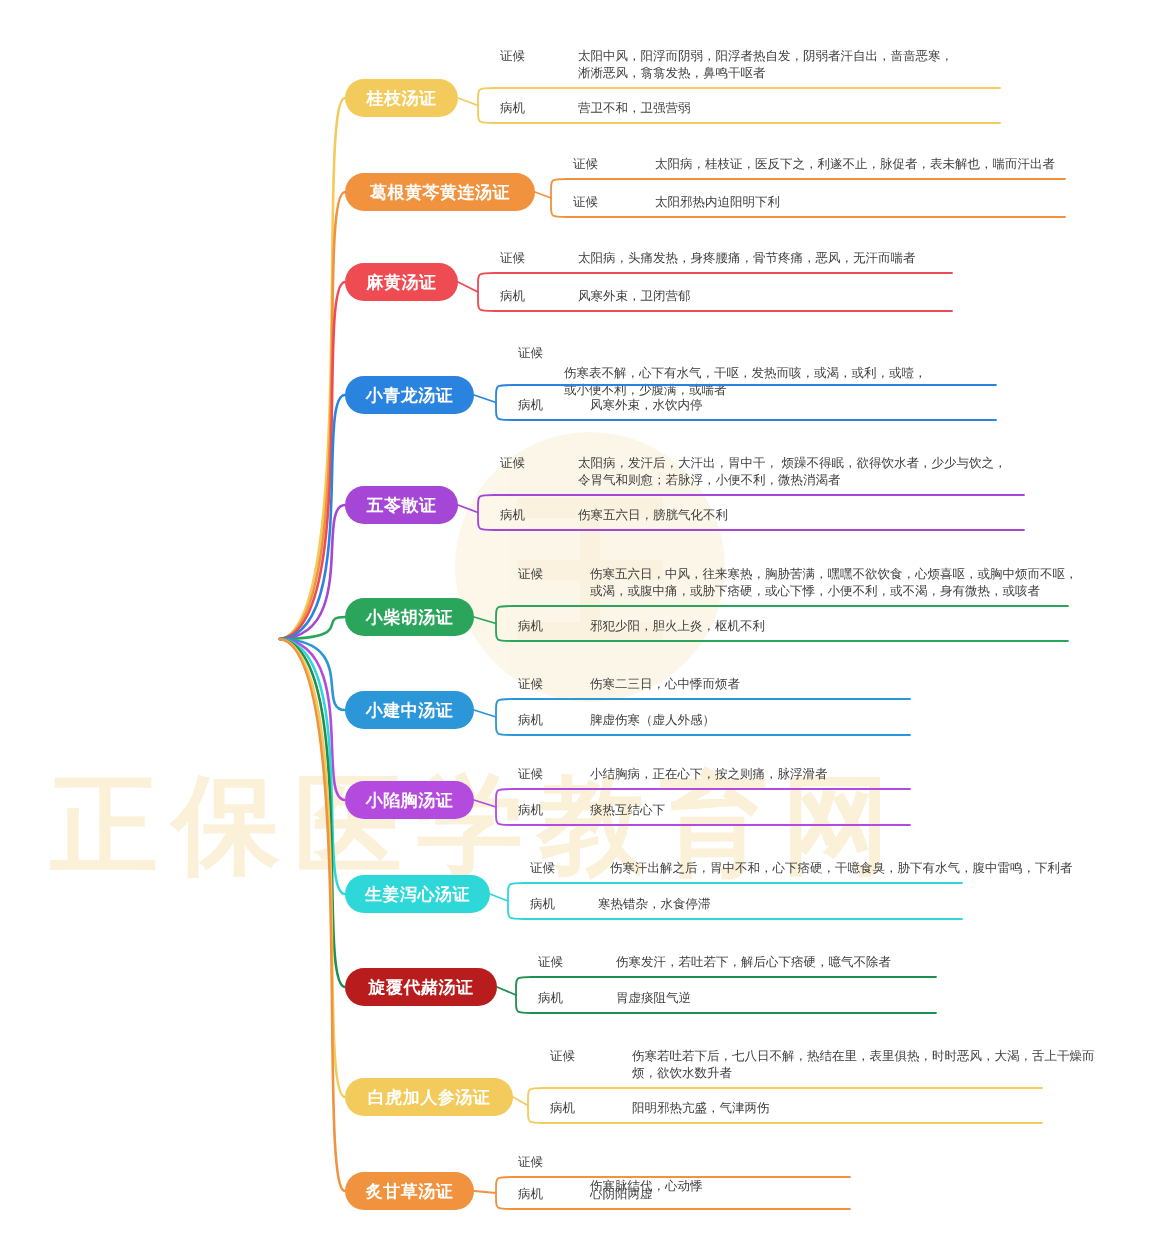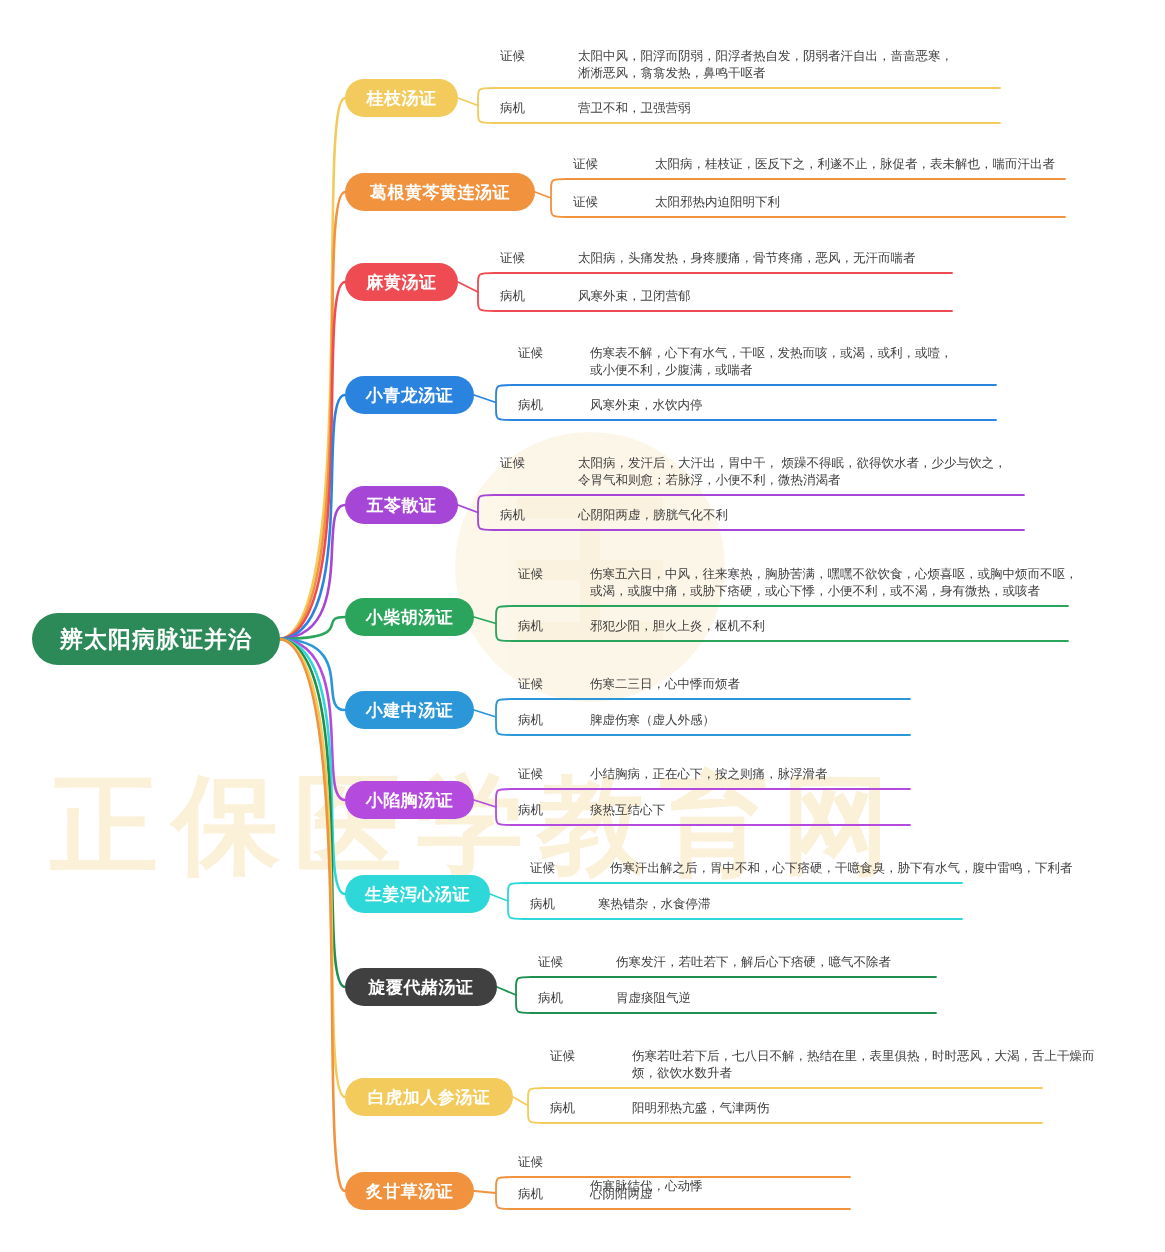--- a/index.html
+++ b/index.html
@@ -131,21 +131,20 @@
       <path d="M 280 639 C 358 648.16, 315.75 1097, 345 1097" stroke="#F3CB5C" stroke-width="2.6"></path>
       <path d="M 1042 1088 L 544 1088 C 528 1088, 528 1088, 528 1100
      L 528 1111 C 528 1123, 528 1123, 544 1123 L 1042 1123" stroke="#F3CB5C" stroke-width="1.8"></path>
       <path d="M 513 1097 L 528 1105.5" stroke="#F3CB5C" stroke-width="1.8"></path>
       <path d="M 280 639 C 358 650.04, 315.75 1191, 345 1191" stroke="#F0923E" stroke-width="2.6"></path>
       <path d="M 850 1177 L 512 1177 C 496 1177, 496 1177, 496 1189
      L 496 1197 C 496 1209, 496 1209, 512 1209 L 850 1209" stroke="#F0923E" stroke-width="1.8"></path>
       <path d="M 474 1191 L 496 1193" stroke="#F0923E" stroke-width="1.8"></path>
     </svg>
 
-  <div class="root">辨太阳病脉证并治</div>
 
   <div id="nodes">
       <div class="topic" style="left: 345px; top: 79px; width: 113px; background: rgb(243, 203, 92);">
         <span>桂枝汤证</span>
       </div>
       <div class="detail">
         <div class="row" style="left: 0px; top: 48px; width: 1165px;">
           <div class="rowlabel" style="position: absolute; left: 500px;">证候</div>
           <div class="rowtext" style="position: absolute; left: 578px;">太阳中风，阳浮而阴弱，阳浮者热自发，阴弱者汗自出，啬啬恶寒，
 淅淅恶风，翕翕发热，鼻鸣干呕者</div>
@@ -186,21 +185,21 @@
           <div class="rowtext" style="position: absolute; left: 578px;">风寒外束，卫闭营郁</div>
         </div>
         <div class="uline" style="left: 500px; top: 310px; width: 452px; background: rgb(238, 75, 83);"></div>
       </div>
       <div class="topic" style="left: 345px; top: 376px; width: 129px; background: rgb(42, 132, 223); font-family: Liberation Mono, monospace;">
         <span>小青龙汤证</span>
       </div>
       <div class="detail">
         <div class="row" style="left: 0px; top: 345px; width: 1165px;">
           <div class="rowlabel" style="position: absolute; left: 518px;">证候</div>
-          <div class="rowtext" style="position: absolute; left: 590px;">伤寒表不解，心下有水气，干呕，发热而咳，或渴，或利，或噎，
+          <div class="rowtext" style="position: absolute; left: 564px; margin-top: 20px;">伤寒表不解，心下有水气，干呕，发热而咳，或渴，或利，或噎，
 或小便不利，少腹满，或喘者</div>
         </div>
         <div class="uline" style="left: 518px; top: 384px; width: 478px; background: rgb(42, 132, 223);"></div>
         <div class="row" style="left: 0px; top: 397px; width: 1165px;">
           <div class="rowlabel" style="position: absolute; left: 518px;">病机</div>
           <div class="rowtext" style="position: absolute; left: 590px;">风寒外束，水饮内停</div>
         </div>
         <div class="uline" style="left: 518px; top: 419px; width: 478px; background: rgb(42, 132, 223);"></div>
       </div>
       <div class="topic" style="left: 345px; top: 486px; width: 113px; background: rgb(165, 70, 214);">
@@ -208,21 +207,21 @@
       </div>
       <div class="detail">
         <div class="row" style="left: 0px; top: 455px; width: 1165px;">
           <div class="rowlabel" style="position: absolute; left: 500px;">证候</div>
           <div class="rowtext" style="position: absolute; left: 578px;">太阳病，发汗后，大汗出，胃中干， 烦躁不得眠，欲得饮水者，少少与饮之，
 令胃气和则愈；若脉浮，小便不利，微热消渴者</div>
         </div>
         <div class="uline" style="left: 500px; top: 494px; width: 524px; background: rgb(165, 70, 214);"></div>
         <div class="row" style="left: 0px; top: 507px; width: 1165px;">
           <div class="rowlabel" style="position: absolute; left: 500px;">病机</div>
-          <div class="rowtext" style="position: absolute; left: 578px;">心阴阳两虚，膀胱气化不利</div>
+          <div class="rowtext" style="position: absolute; left: 578px;">伤寒五六日，膀胱气化不利</div>
         </div>
         <div class="uline" style="left: 500px; top: 529px; width: 524px; background: rgb(165, 70, 214);"></div>
       </div>
       <div class="topic" style="left: 345px; top: 598px; width: 129px; background: rgb(44, 165, 92);">
         <span>小柴胡汤证</span>
       </div>
       <div class="detail">
         <div class="row" style="left: 0px; top: 566px; width: 1165px;">
           <div class="rowlabel" style="position: absolute; left: 518px;">证候</div>
           <div class="rowtext" style="position: absolute; left: 590px;">伤寒五六日，中风，往来寒热，胸胁苦满，嘿嘿不欲饮食，心烦喜呕，或胸中烦而不呕，
@@ -273,21 +272,21 @@
           <div class="rowlabel" style="position: absolute; left: 530px;">证候</div>
           <div class="rowtext" style="position: absolute; left: 610px;">伤寒汗出解之后，胃中不和，心下痞硬，干噫食臭，胁下有水气，腹中雷鸣，下利者</div>
         </div>
         <div class="uline" style="left: 530px; top: 882px; width: 432px; background: rgb(47, 216, 216);"></div>
         <div class="row" style="left: 0px; top: 896px; width: 1165px;">
           <div class="rowlabel" style="position: absolute; left: 530px;">病机</div>
           <div class="rowtext" style="position: absolute; left: 598px;">寒热错杂，水食停滞</div>
         </div>
         <div class="uline" style="left: 530px; top: 918px; width: 432px; background: rgb(47, 216, 216);"></div>
       </div>
-      <div class="topic" style="left: 345px; top: 968px; width: 152px; background: #404040;">
+      <div class="topic" style="left: 345px; top: 968px; width: 152px; background: #b91c1c;">
         <span>旋覆代赭汤证</span>
       </div>
       <div class="detail">
         <div class="row" style="left: 0px; top: 954px; width: 1165px;">
           <div class="rowlabel" style="position: absolute; left: 538px;">证候</div>
           <div class="rowtext" style="position: absolute; left: 616px;">伤寒发汗，若吐若下，解后心下痞硬，噫气不除者</div>
         </div>
         <div class="uline" style="left: 538px; top: 976px; width: 398px; background: rgb(30, 143, 78);"></div>
         <div class="row" style="left: 0px; top: 990px; width: 1165px;">
           <div class="rowlabel" style="position: absolute; left: 538px;">病机</div>

